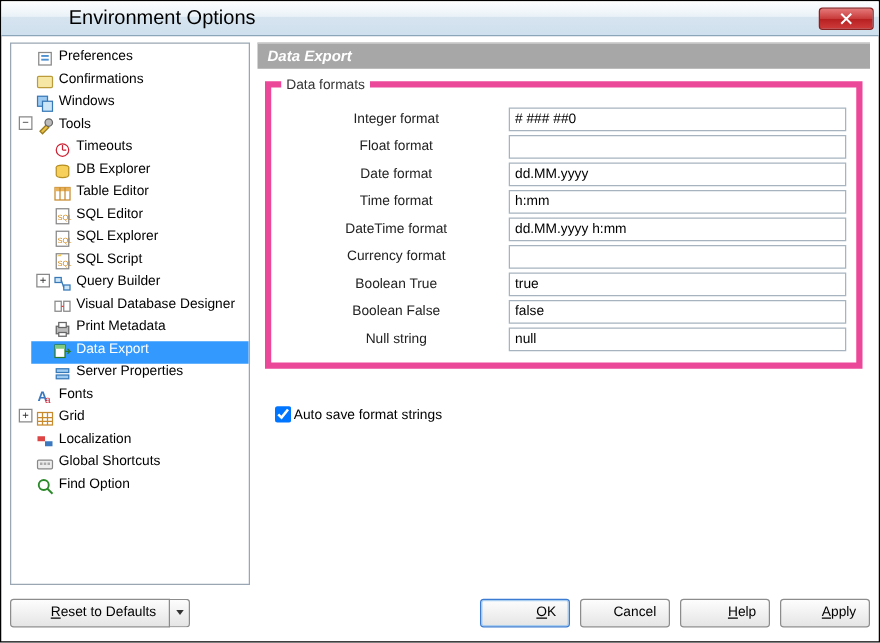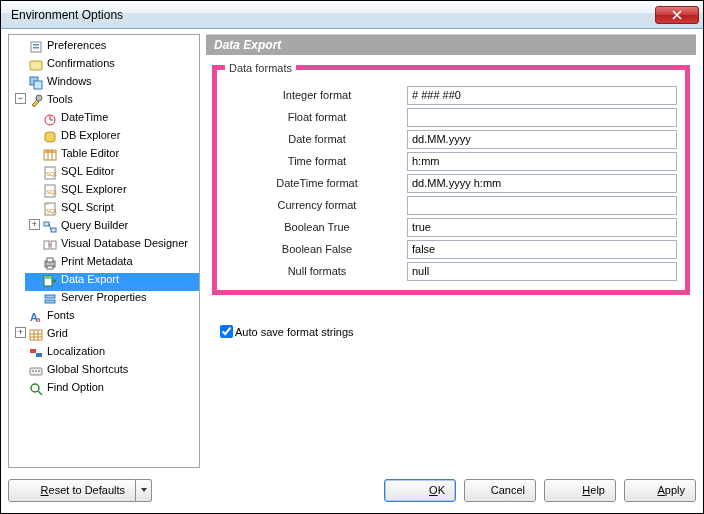--- a/index.html
+++ b/index.html
@@ -15,21 +15,21 @@
   }
   .titlebar {
     height: 28px;
     background: linear-gradient(to bottom, #fdfefe 0%, #eaf2f8 45%, #d6e4ef 46%, #cfe0ee 100%);
     border-bottom: 1px solid #8ba5b9;
     display: flex;
     align-items: center;
     padding: 0 4px 0 10px;
     color: #000;
   }
-  .titlebar .title { flex: 1; font-size: 12px; }
+  .titlebar .title { flex: 1; font-size: 16px; margin-left: 44px; }
   .close-btn {
     width: 44px; height: 18px;
     background: linear-gradient(to bottom,#e47878 0%, #c93c3c 49%, #b61f1f 50%, #ce3a3a 100%);
     border: 1px solid #8a2020;
     border-radius: 3px;
     display:flex; align-items:center; justify-content:center;
     color:#fff;
   }
   .close-btn svg { width:10px; height:10px; }
   .content {
@@ -222,21 +222,21 @@
     </div>
 
     <div class="tree-node indent2">
       <span class="noexp"></span>
       <span class="icon">
           <svg width="14" height="14">
             <circle cx="7" cy="8" r="5" fill="#fff" stroke="#c23"></circle>
             <path d="M7 8 L7 4 M7 8 L10 8" stroke="#c23" stroke-width="1"></path>
           </svg>
         </span>
-      <span class="label">DateTime</span>
+      <span class="label">Timeouts</span>
     </div>
     <div class="tree-node indent2">
       <span class="noexp"></span>
       <span class="icon">
           <svg width="14" height="14">
             <ellipse cx="7" cy="4" rx="5" ry="2" fill="#f6d05a" stroke="#b89125"></ellipse>
             <path d="M2 4 V10 A5 2 0 0 0 12 10 V4" fill="#f6d05a" stroke="#b89125"></path>
           </svg>
         </span>
       <span class="label">DB Explorer</span>
@@ -428,21 +428,21 @@
       </div>
       <div class="field-row">
         <span class="flabel">Boolean True</span>
         <input type="text" value="true" style="">
       </div>
       <div class="field-row">
         <span class="flabel">Boolean False</span>
         <input type="text" value="false" style="">
       </div>
       <div class="field-row">
-        <span class="flabel">Null formats</span>
+        <span class="flabel">Null string</span>
         <input type="text" value="null" style="">
       </div>
     </div>
 
     <label class="checkbox-row">
       <input type="checkbox" checked="" style="">
       <span>Auto save format strings</span>
     </label>
   </div>
 </div>

